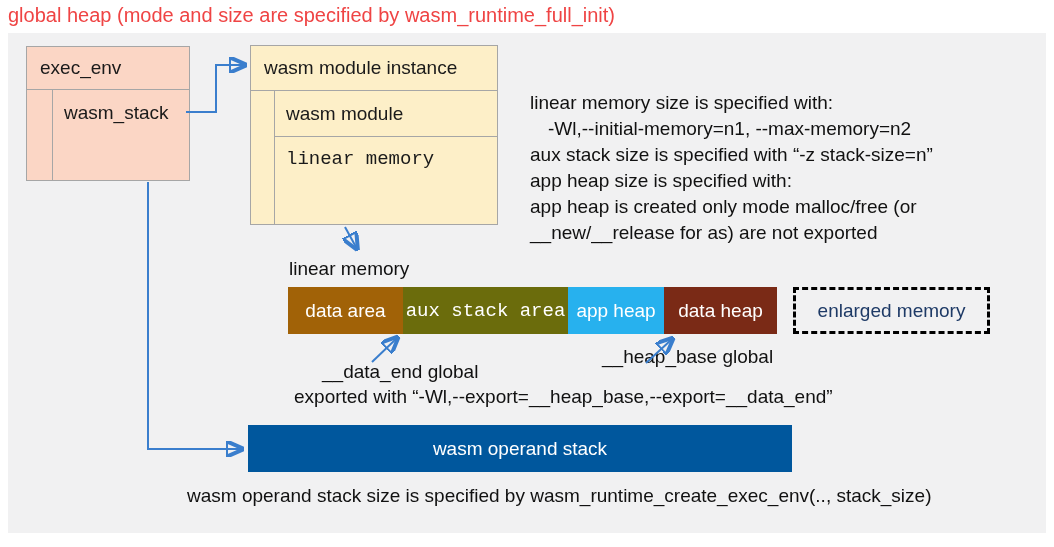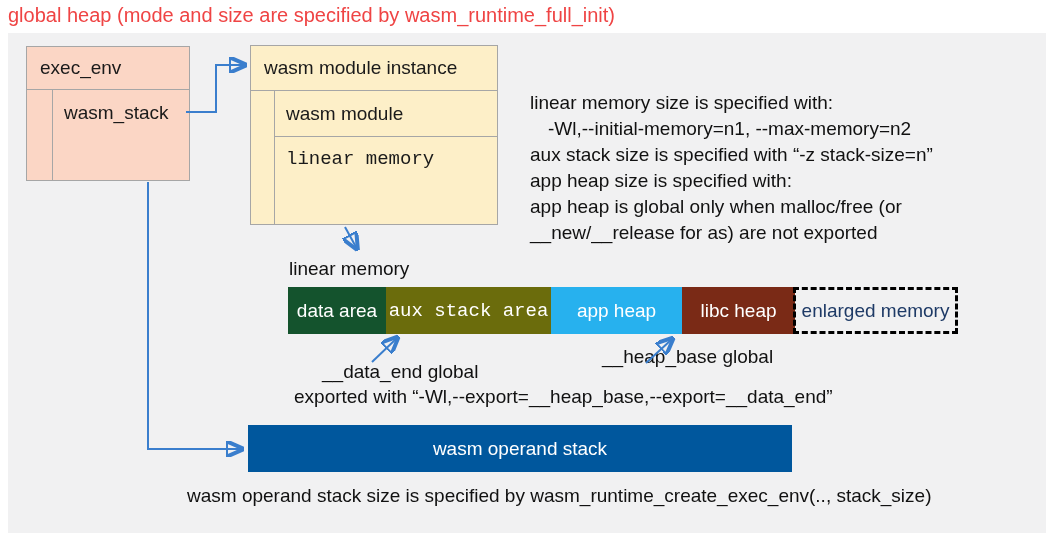--- a/index.html
+++ b/index.html
@@ -40,21 +40,21 @@
   #right-notes .indent { padding-left:18px; }
 
   
   #linear-memory-label { left:289px; top:258px; font-size:19px; }
   #memory-bar { left:288px; top:287px; height:47px; display:flex; }
   .mem-seg {
     height:47px; display:flex; align-items:center; justify-content:center;
     color:#ffffff; font-size:19px; white-space:nowrap;
   }
   #enlarged-box {
-    left:793px; top:287px; width:165px; height:47px;
+    left:793px; top:287px; width:197px; height:47px;
     border:3px dashed #000;
     display:flex; align-items:center; justify-content:center;
     color:#1e3a66; font-size:19px;
   }
 
   
   #data-end-label { left:322px; top:361px; font-size:19px; }
   #heap-base-label { left:602px; top:346px; font-size:19px; }
   #exported-label { left:294px; top:386px; font-size:19px; }
 
@@ -95,31 +95,31 @@
       <div class="struct-row">linear memory</div>
     </div>
   </div>
 </div>
 
 <div id="right-notes" class="abs">
   <div class="note-line">linear memory size is specified with:</div>
   <div class="note-line indent">-Wl,--initial-memory=n1, --max-memory=n2</div>
   <div class="note-line">aux stack size is specified with “-z stack-size=n”</div>
   <div class="note-line">app heap size is specified with:</div>
-  <div class="note-line">app heap is global only when malloc/free (or</div>
+  <div class="note-line">app heap is created only mode malloc/free (or</div>
   <div class="note-line">__new/__release for as) are not exported</div>
 </div>
 
 <div id="linear-memory-label" class="abs">linear memory</div>
 
 <div id="memory-bar" class="abs">
-  <div class="mem-seg" style="width: 98px; background: #14532d;">data area</div>
+  <div class="mem-seg" style="width: 115px; background: #a16207;">data area</div>
   <div class="mem-seg" style="width: 165px; background: rgb(107, 108, 12); font-family: Liberation Mono, monospace;">aux stack area</div>
-  <div class="mem-seg" style="width: 131px; background: rgb(39, 177, 238);">app heap</div>
-  <div class="mem-seg" style="width: 113px; background: rgb(122, 42, 22);">libc heap</div>
+  <div class="mem-seg" style="width: 96px; background: rgb(39, 177, 238);">app heap</div>
+  <div class="mem-seg" style="width: 113px; background: rgb(122, 42, 22);">data heap</div>
 </div>
 
 <div id="enlarged-box" class="abs">enlarged memory</div>
 
 <div id="data-end-label" class="abs">__data_end global</div>
 <div id="heap-base-label" class="abs">__heap_base global</div>
 <div id="exported-label" class="abs">exported with “-Wl,--export=__heap_base,--export=__data_end”</div>
 
 <div id="operand-stack-bar" class="abs">wasm operand stack</div>
 

